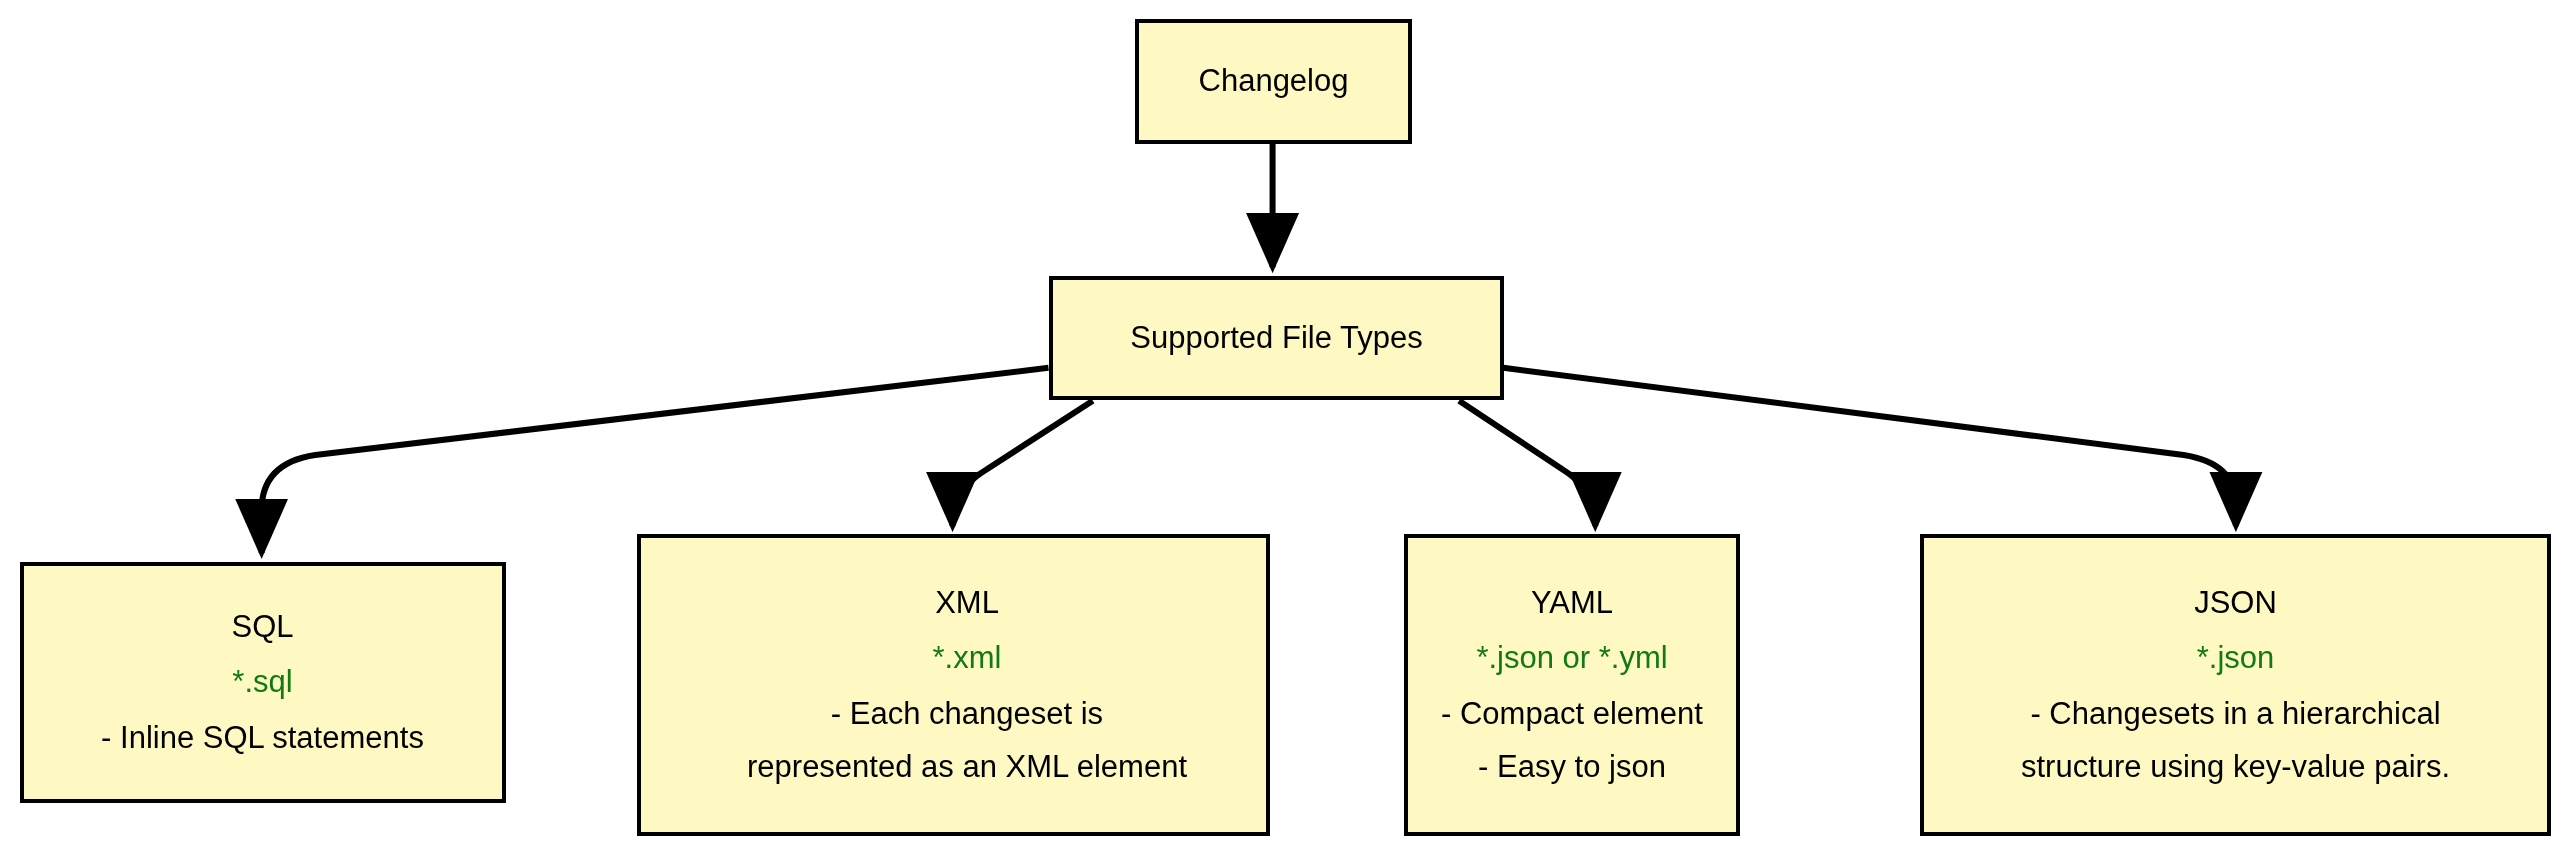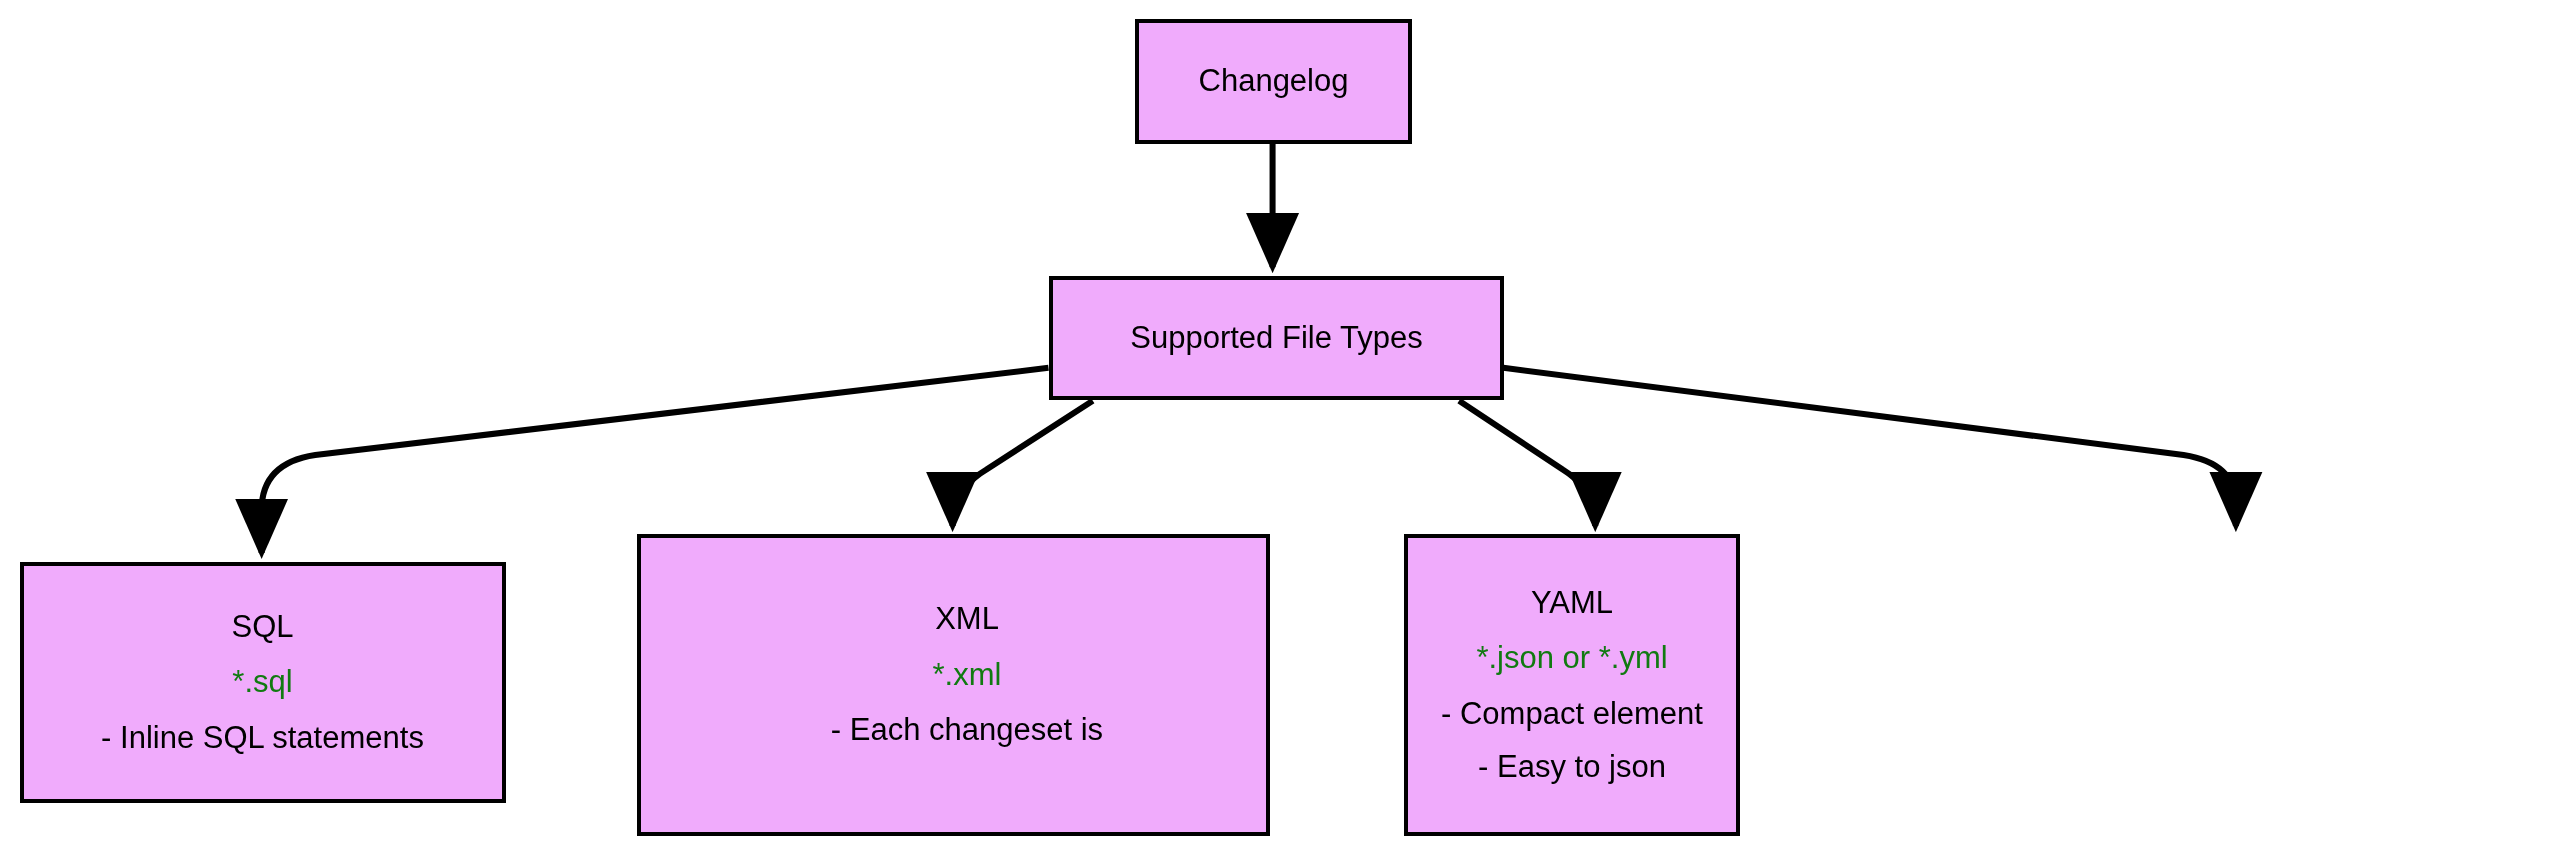--- a/index.html
+++ b/index.html
@@ -25,21 +25,21 @@
     position: absolute;
     left: 0;
     top: 0;
     width: 2576px;
     height: 853px;
     pointer-events: none;
   }
   .node {
     position: absolute;
     box-sizing: border-box;
-    background: #f0abfc;
+    background: #fef9c3;
     border: 4.7px solid #000000;
     display: flex;
     flex-direction: column;
     align-items: center;
     justify-content: center;
     text-align: center;
     color: #000000;
   }
   .node-title {
     font-size: 31px;
@@ -143,27 +143,37 @@
     <div class="node-title">Supported File Types</div>
   </div>
 
   <div class="node" id="node-xml">
     <div class="node-title">XML</div>
     <div class="gap-sm"></div>
     <div class="node-ext" style="color: rgb(17, 122, 17);">*.xml</div>
     <div class="gap-sm"></div>
     <div class="node-desc-line">- Each changeset is</div>
     <div class="gap-md"></div>
+    <div class="node-desc-line">represented as an XML element</div>
   </div>
 
   <div class="node" id="node-yaml">
     <div class="node-title">YAML</div>
     <div class="gap-sm"></div>
     <div class="node-ext" style="color: rgb(17, 122, 17);">*.json or *.yml</div>
     <div class="gap-sm"></div>
     <div class="node-desc-line">- Compact element</div>
     <div class="gap-md"></div>
     <div class="node-desc-line">- Easy to json</div>
   </div>
 
+  <div class="node" id="node-json">
+    <div class="node-title">JSON</div>
+    <div class="gap-sm"></div>
+    <div class="node-ext" style="color: rgb(17, 122, 17);">*.json</div>
+    <div class="gap-sm"></div>
+    <div class="node-desc-line">- Changesets in a hierarchical</div>
+    <div class="gap-md"></div>
+    <div class="node-desc-line">structure using key-value pairs.</div>
+  </div>
 
 </div>
 
 
 </body></html>

